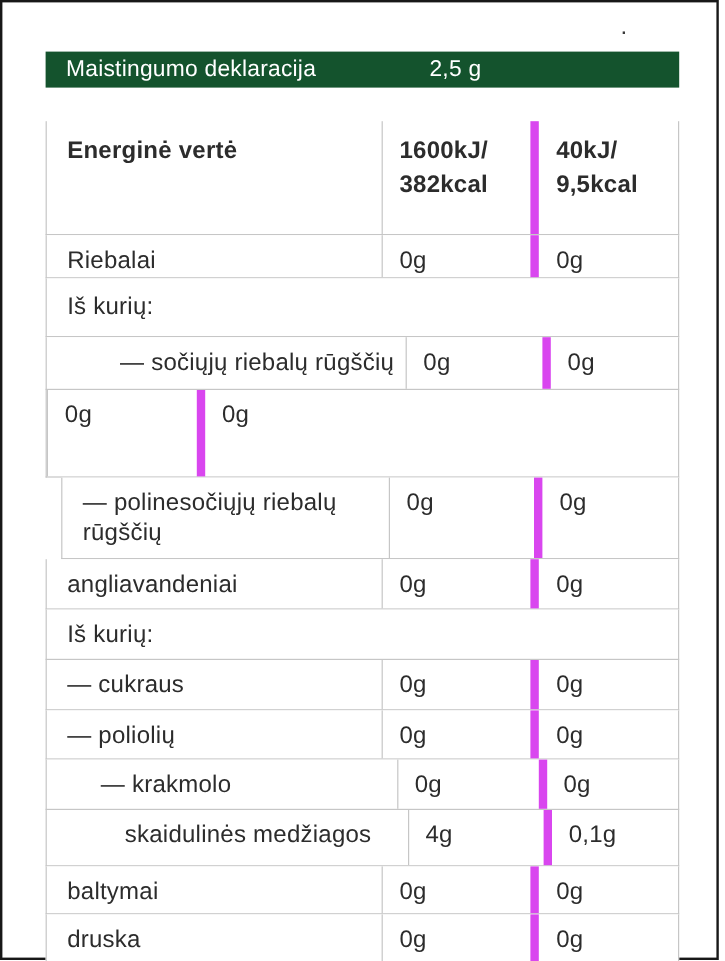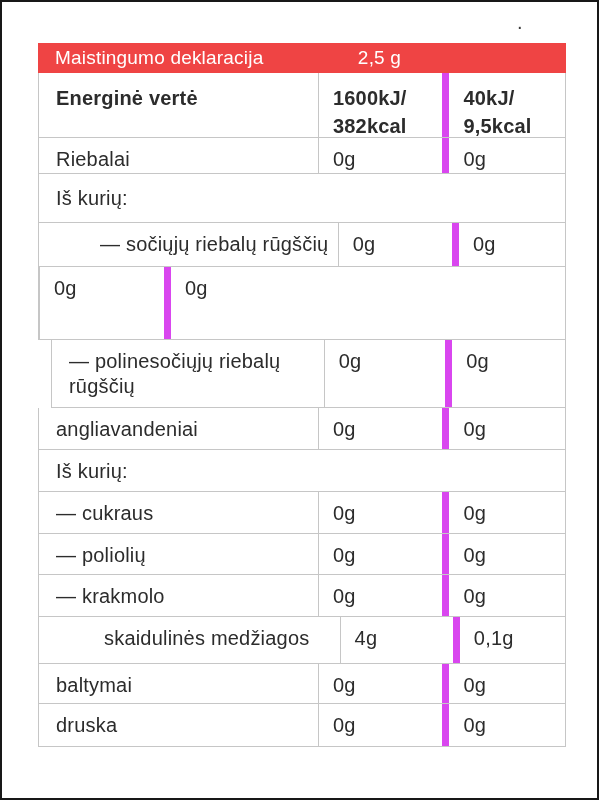--- a/index.html
+++ b/index.html
@@ -38,21 +38,21 @@
     left: 38px;
     top: 43px;
     width: 528px;
     font-size: 20px;
     letter-spacing: 0.2px;
   }
   .thead {
     display: flex;
     height: 30px;
     align-items: center;
-    background: #ef4444;
+    background: #14532d;
     color: #ffffff;
     font-size: 19px;
     box-sizing: border-box;
   }
   .thead .h-label {
     width: 280px;
     padding-left: 17px;
     box-sizing: border-box;
     white-space: nowrap;
   }
@@ -98,31 +98,31 @@
   .row.energy {
     font-weight: bold;
     font-size: 20px;
   }
   .row.energy .cell {
     padding-top: 11px;
     line-height: 28px;
     white-space: pre-line;
   }
   
-  .rh-energy   { height: 65px; }
+  .rh-energy   { height: 95px; margin-top: 28px; }
   .rh-riebalai { height: 36px; }
   .rh-sec1     { height: 49px; padding-top: 3px; }
   .rh-socio    { height: 44px; padding-left: 44px; }
   .rh-mono     { height: 73px; }
   .rh-poli     { height: 68px; margin-left: 13px; }
   .rh-anglia   { height: 42px; }
   .rh-sec2     { height: 42px; }
   .rh-cukraus  { height: 42px; }
   .rh-polioliu { height: 41px; }
-  .rh-krakmolo { height: 42px; }
+  .rh-krakmolo { height: 42px; padding-left: 28px; }
   .rh-skaid    { height: 47px; padding-left: 48px; }
   .rh-baltymai { height: 40px; }
   .rh-druska   { height: 43px; }
 </style>
 </head>
 <body>
 
 <div class="frame"></div>
 
 <span class="stray-dot">.</span>

